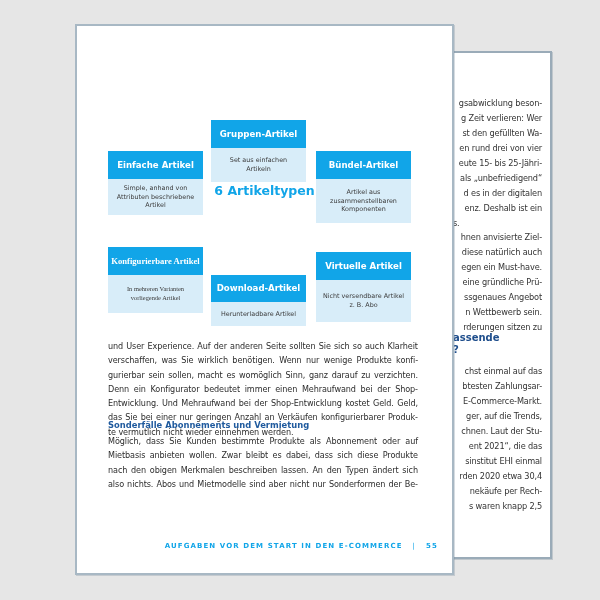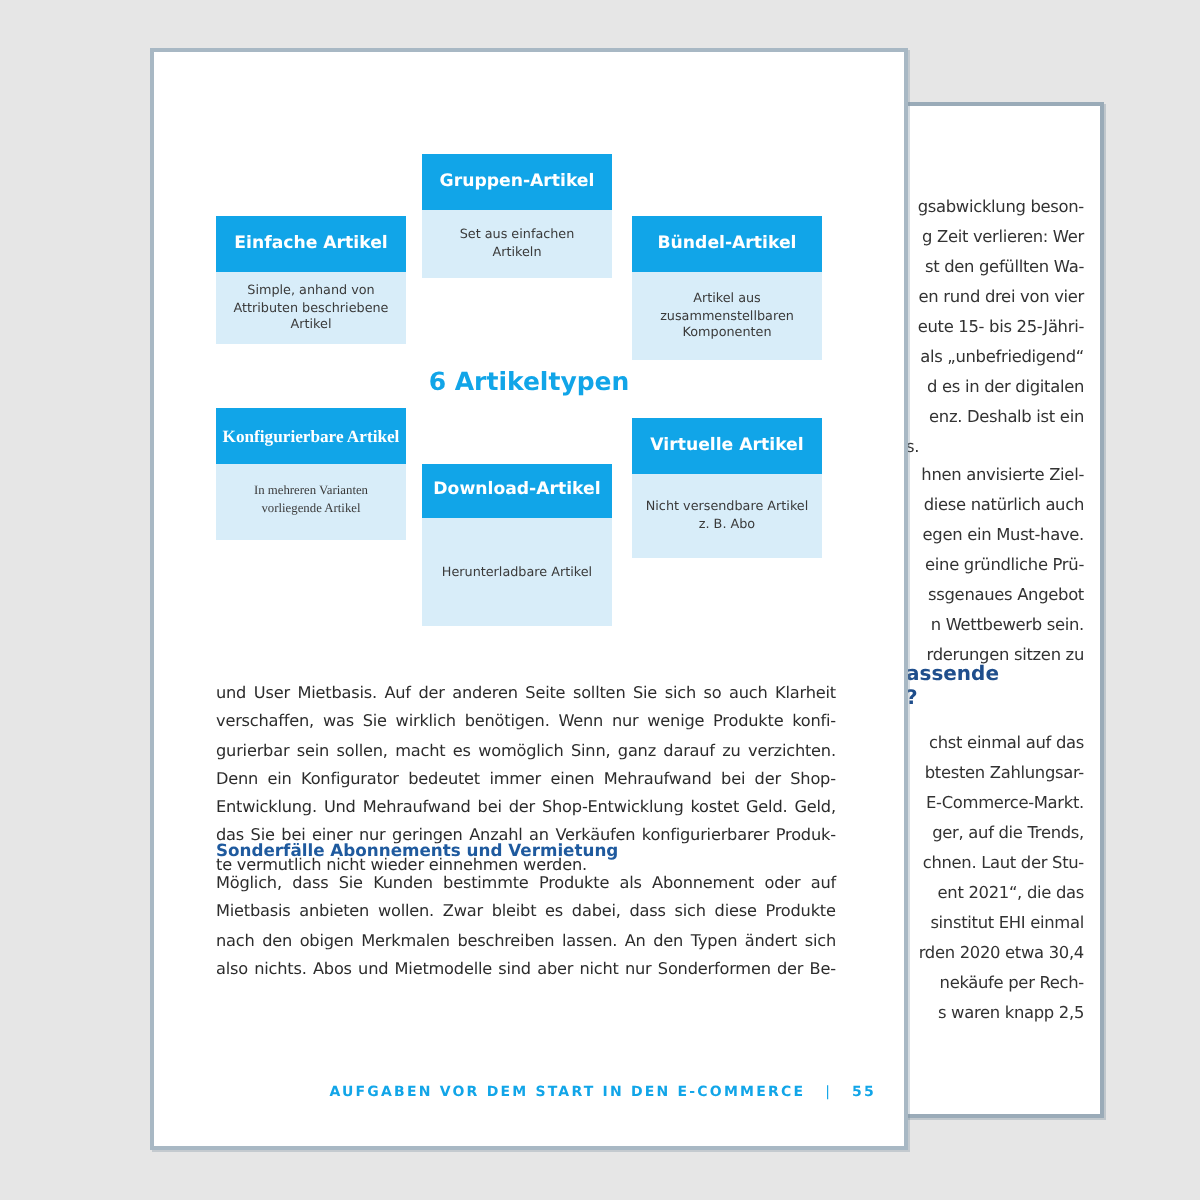--- a/index.html
+++ b/index.html
@@ -36,21 +36,21 @@
     .diagram-title {
       position: absolute; left: 0; width: 100%; top: 157px; text-align: center;
       color: #11a5e8; font-weight: bold; font-size: 12.5px; font-family: "DejaVu Sans", sans-serif;
     }
     .type-card {
       position: absolute; width: 95px;
       font-family: "DejaVu Sans", sans-serif;
     }
     .type-card .card-head {
       background: #11a5e8; color: #fff; font-weight: bold; font-size: 8.6px; text-align: center;
-      display: flex; align-items: center; justify-content: center; line-height: 1.25;
+      display: flex; align-items: center; justify-content: center; line-height: 1.25; margin-top: 43px;
     }
     .type-card .card-body {
       background: #d8edf9; color: #3a3a3a; font-size: 6.4px; text-align: center;
       display: flex; align-items: center; justify-content: center; line-height: 1.35; padding: 0 6px;
     }
 
     .body-text {
       position: absolute; left: 31px; width: 310px;
       font-family: "DejaVu Sans", sans-serif; font-size: 8.1px; color: #2c2c2c; letter-spacing: -0.1px;
     }
@@ -128,34 +128,34 @@
 
     <div class="diagram-title">6 Artikeltypen</div>
 
     <div class="type-card" style="left:31px; top:178px;font-family:Liberation Serif, serif;">
       <div class="card-head" style="height:28px;">Konfigurierbare Artikel</div>
       <div class="card-body" style="height:38px;">In mehreren Varianten vorliegende Artikel</div>
     </div>
 
     <div class="type-card" style="left:134px; top:206px;">
       <div class="card-head" style="height:27px;">Download-Artikel</div>
-      <div class="card-body" style="height:54px;">Herunterladbare Artikel</div>
+      <div class="card-body" style="height:24px;">Herunterladbare Artikel</div>
     </div>
 
     <div class="type-card" style="left:239px; top:183px;">
       <div class="card-head" style="height:28px;text-align:right;">Virtuelle Artikel</div>
       <div class="card-body" style="height:42px;">Nicht versendbare Artikel z. B. Abo</div>
     </div>
   </div>
 
   <div class="body-text" style="top:313px;">
     <div class="body-line">
         <span>und</span>
         <span>User</span>
-        <span>Mietbasis.</span>
+        <span>Experience.</span>
         <span>Auf</span>
         <span>der</span>
         <span>anderen</span>
         <span>Seite</span>
         <span>sollten</span>
         <span>Sie</span>
         <span>sich</span>
         <span>so</span>
         <span>auch</span>
         <span>Klarheit</span>

